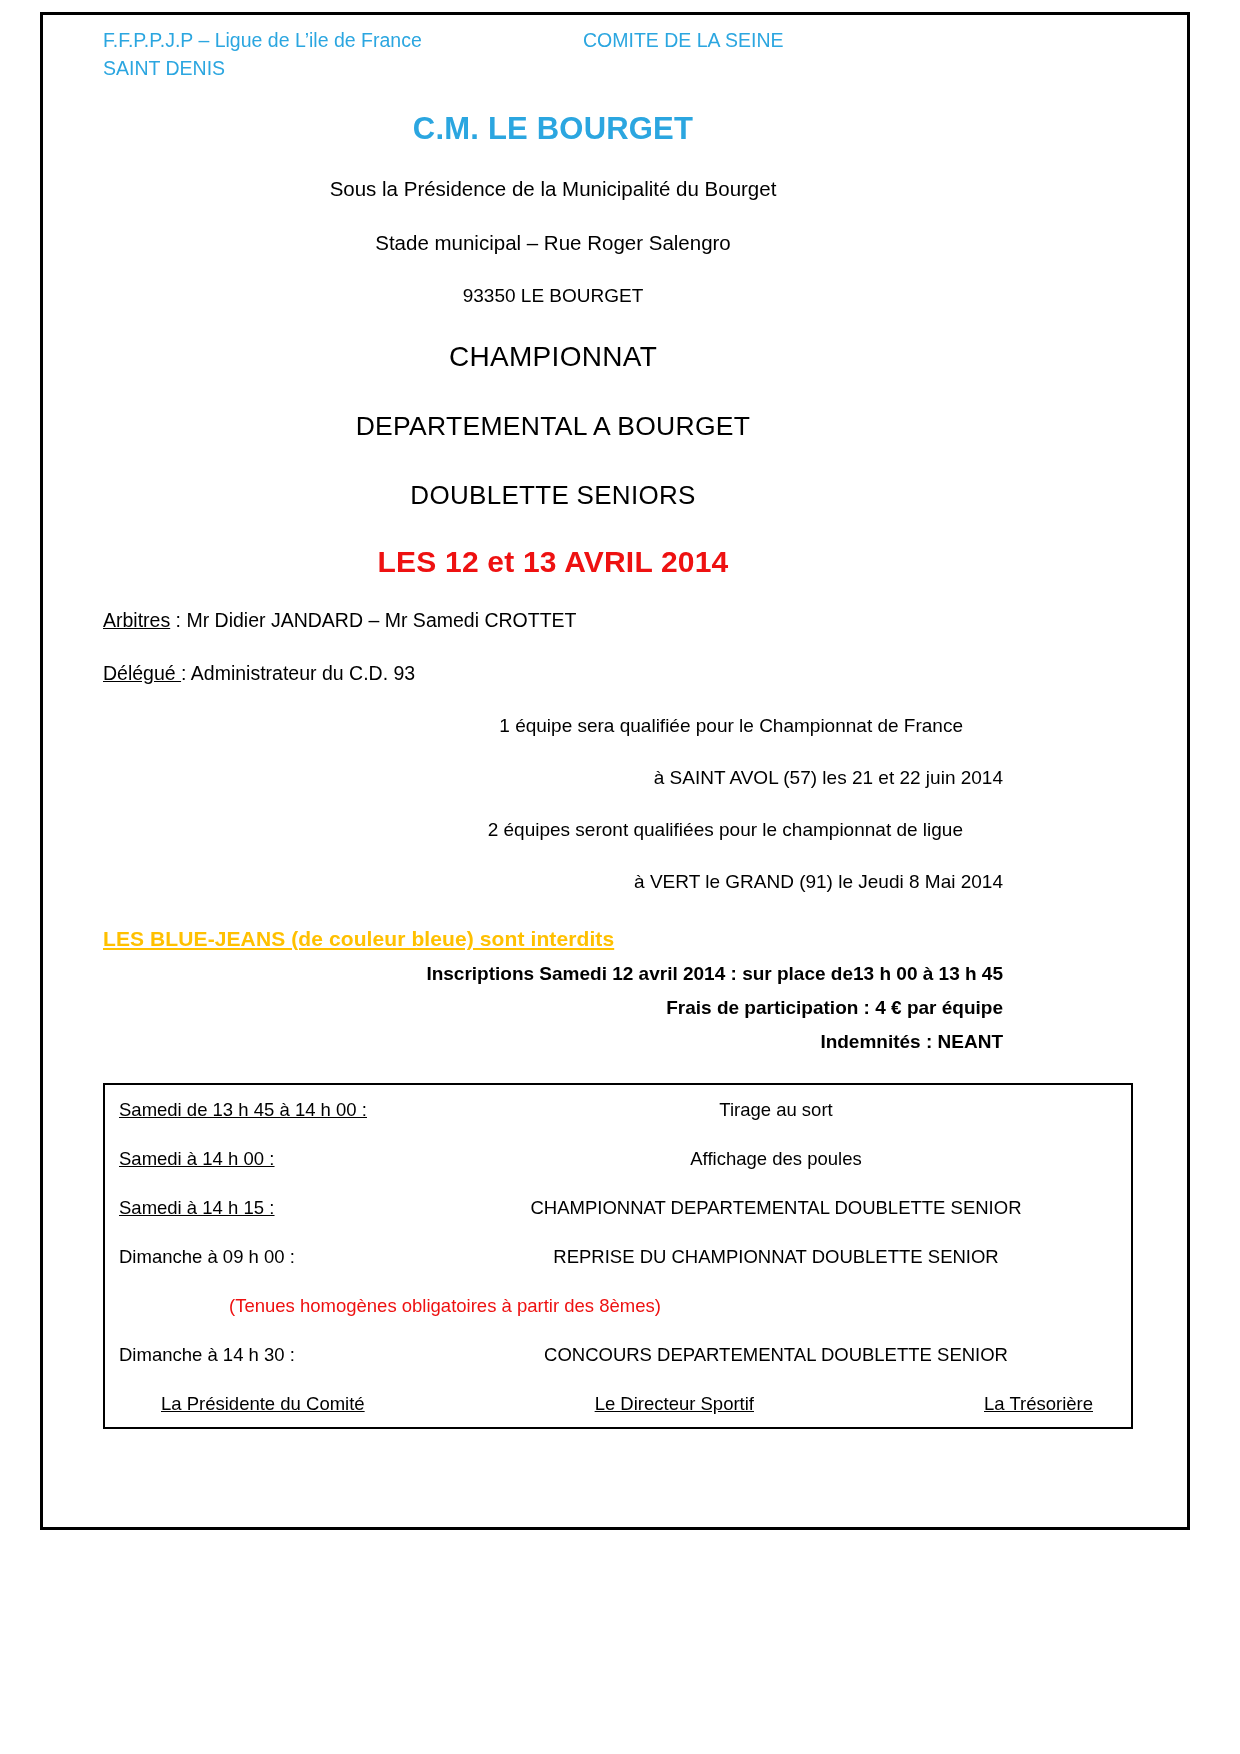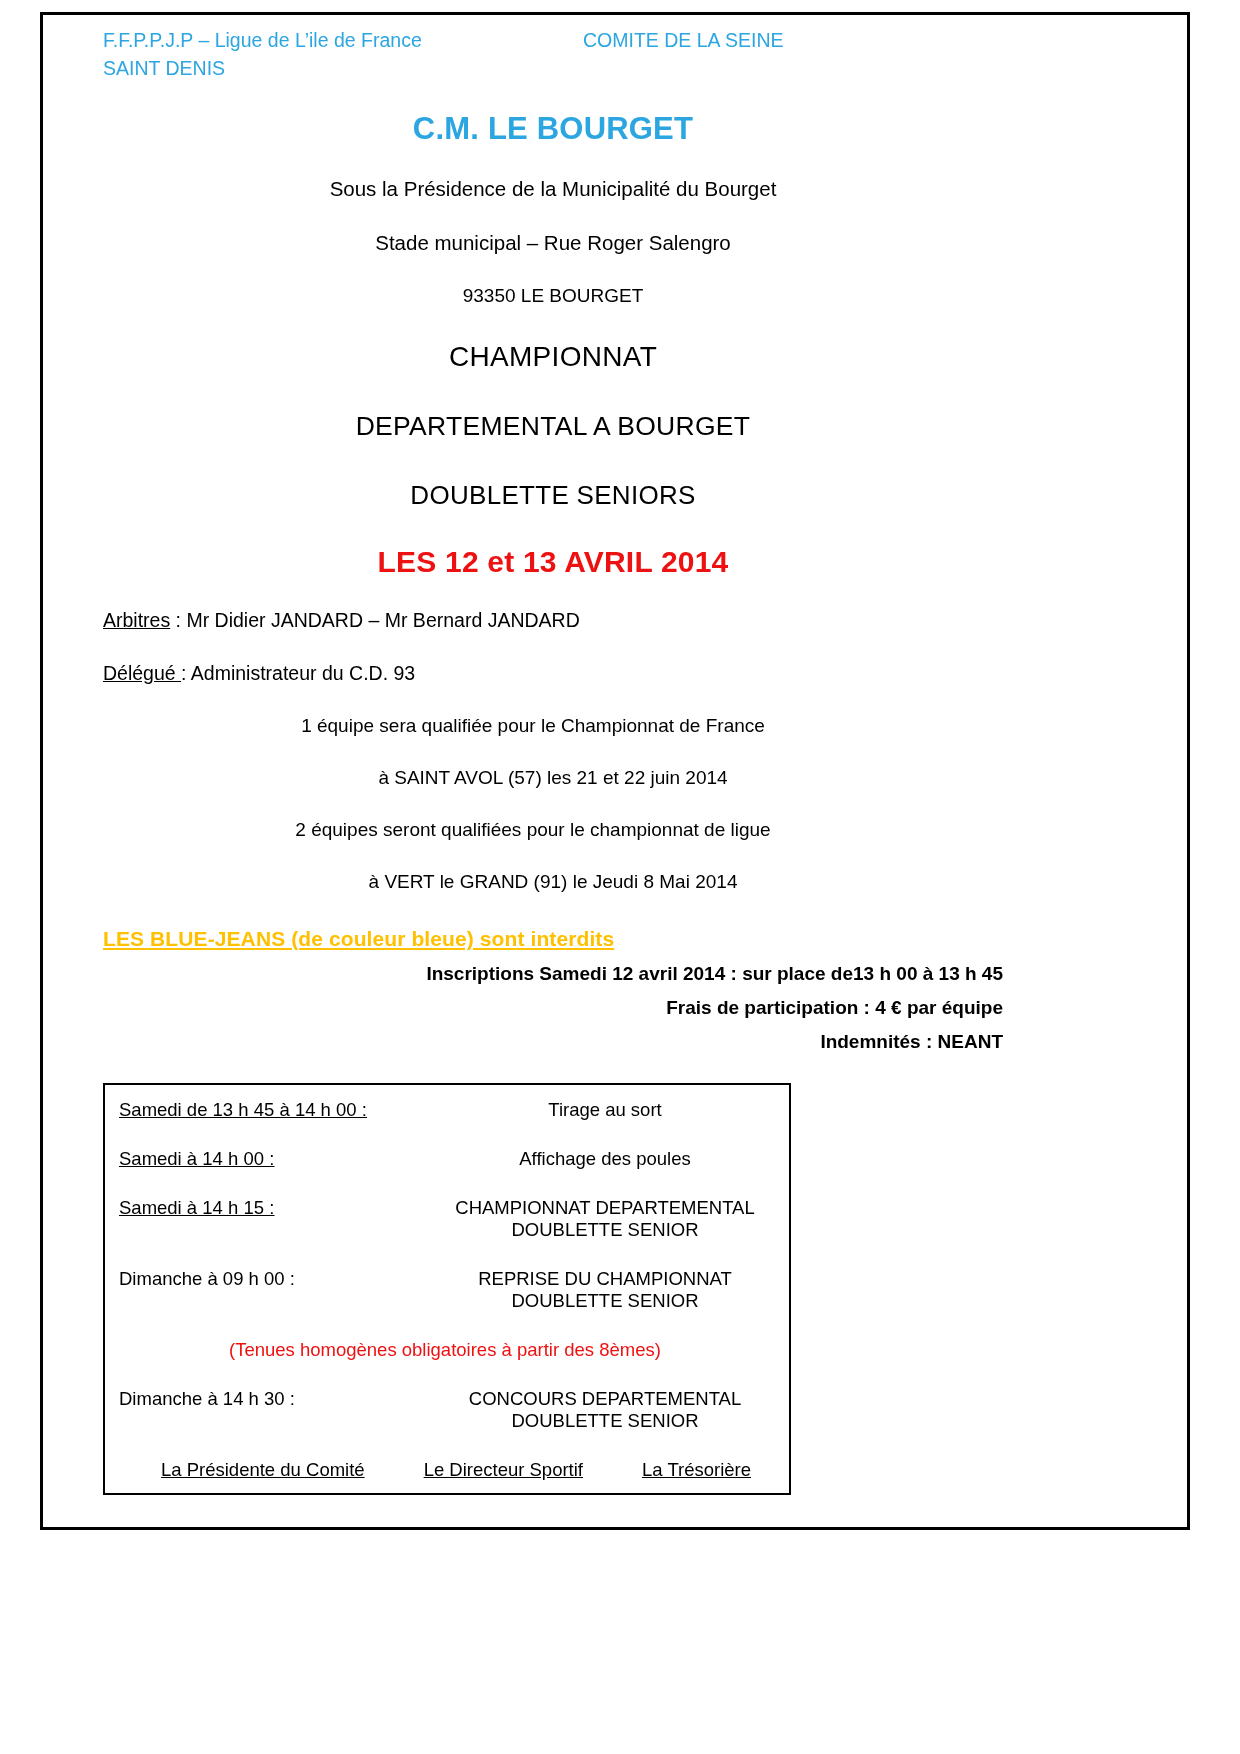--- a/index.html
+++ b/index.html
@@ -89,21 +89,21 @@
   }
 
   .left-line {
     font-size: 19.5px;
     margin-top: 30px;
     text-align: left;
   }
   .u { text-decoration: underline; }
 
   .indent-ctr {
-    text-align: center;
+    text-align: right;
     font-size: 19px;
     margin-top: 30px;
   }
   .indent-ctr.i1 { padding-right: 40px; }
   .indent-ctr.i2 { padding-right: 0px; }
 
   .jeans {
     margin-top: 34px;
     font-size: 21px;
     font-weight: bold;
@@ -117,21 +117,21 @@
     font-size: 19px;
     font-weight: bold;
     text-align: right;
   }
 
   
   .sched {
     margin-top: 30px;
     border: 2px solid #000000;
     box-sizing: border-box;
-    width: 688px;
+    width: 1030px;
     padding: 14px 18px 12px 14px;
   }
   .srow {
     display: flex;
     flex-direction: row;
     align-items: baseline;
     font-size: 18.5px;
     margin-bottom: 27px;
     min-height: 22px;
   }
@@ -187,21 +187,21 @@
     <div class="ctr">Sous la Présidence de la Municipalité du Bourget</div>
     <div class="ctr">Stade municipal – Rue Roger Salengro</div>
     <div class="ctr small">93350 LE BOURGET</div>
 
     <div class="big-bold">CHAMPIONNAT</div>
     <div class="big-bold second">DEPARTEMENTAL A BOURGET</div>
     <div class="big-bold third">DOUBLETTE SENIORS</div>
     <div class="date-line">LES 12 et 13 AVRIL 2014</div>
 
     <div class="left-line">
-      <span class="u">Arbitres</span><span> : Mr Didier JANDARD – Mr Bernard JANDARD</span>
+      <span class="u">Arbitres</span><span> : Mr Didier JANDARD – Mr Samedi CROTTET</span>
     </div>
     <div class="left-line">
       <span class="u">Délégué </span><span>: Administrateur du C.D. 93</span>
     </div>
 
     <div class="indent-ctr i1">1 équipe sera qualifiée pour le Championnat de France</div>
     <div class="indent-ctr i2">à SAINT AVOL (57) les 21 et 22 juin 2014</div>
     <div class="indent-ctr i1">2 équipes seront qualifiées pour le championnat de ligue</div>
     <div class="indent-ctr i2">à VERT le GRAND (91) le Jeudi 8 Mai 2014</div>
 

